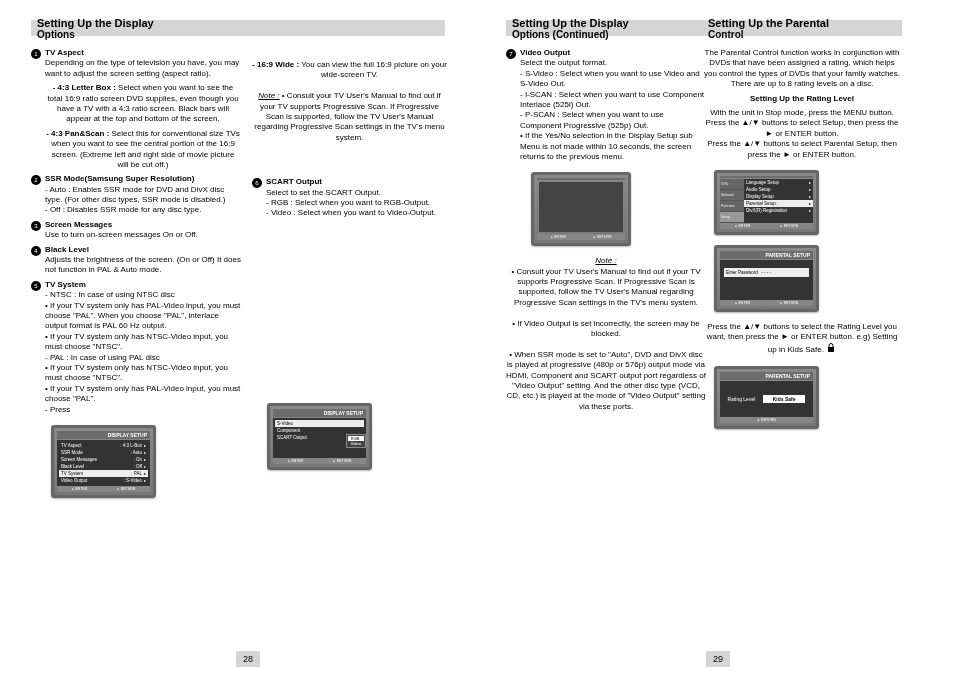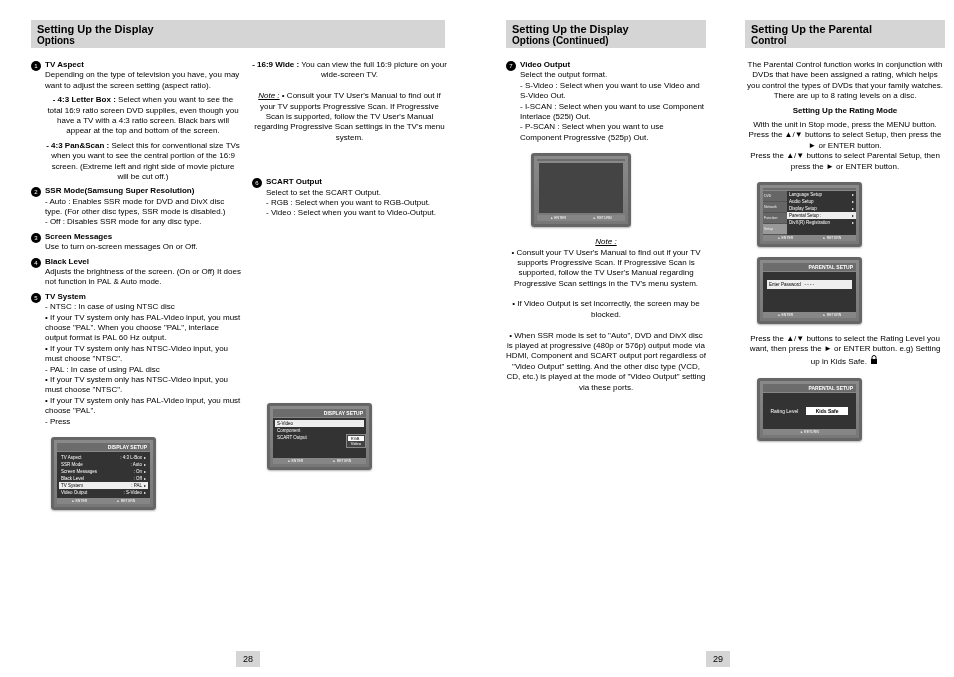--- a/index.html
+++ b/index.html
@@ -13,24 +13,24 @@
     position: relative;
     overflow: hidden;
   }
   .col {
     position: absolute;
     width: 210px;
   }
   .col1 { left: 31px; top: 20px; }
   .col2 { left: 252px; top: 20px; width: 195px; }
   .col3 { left: 506px; top: 20px; width: 200px; }
-  .col4 { left: 745px; top: 20px; width: 200px; }
+  .col4 { left: 702px; top: 20px; width: 200px; }
   .section-header {
     background: #d5d5d5;
-    height: 28px;
+    height: 16px;
     padding: 2px 6px;
     display: flex;
     flex-direction: column;
     justify-content: center;
     margin-bottom: 12px;
   }
   .section-header .line1 { font-size: 11px; font-weight: bold; }
   .section-header .line2 { font-size: 10px; font-weight: bold; }
   .step {
     display: flex;
@@ -319,20 +319,21 @@
   </div>
 
   <div class="step">
     <div class="step-num">7</div>
     <div class="step-text">
       <b>Video Output</b><br>
       <span>Select the output format.</span><br>
       <span>- S-Video : Select when you want to use Video and S-Video Out.</span><br>
       <span>- I-SCAN : Select when you want to use Component Interlace (525i) Out.</span><br>
       <span>- P-SCAN : Select when you want to use Component Progressive (525p) Out.</span><br>
+      <span>• If the Yes/No selection in the Display Setup sub Menu is not made within 10 seconds, the screen returns to the previous menu.</span>
     </div>
   </div>
 
   <div class="screen-placer" style="margin-left:25px">
     <div class="menu-screen">
       <div class="ms-title"></div>
       <div class="blank-screen"></div>
       <div class="ms-footer">
         <span>ENTER</span>
         <span>RETURN</span>
@@ -350,21 +351,21 @@
 
 <div class="col col4">
   <div class="section-header">
     <div class="line1">Setting Up the Parental</div>
     <div class="line2">Control</div>
   </div>
 
   <div class="body-text">The Parental Control function works in conjunction with DVDs that have been assigned a rating, which helps you control the types of DVDs that your family watches. There are up to 8 rating levels on a disc.</div>
 
   <div class="body-text">
-    <b>Setting Up the Rating Mode</b>
+    <b>Setting Up the Rating Level</b>
   </div>
 
   <div class="body-text">
     <div>With the unit in Stop mode, press the MENU button.</div>
     <div>Press the ▲/▼ buttons to select Setup, then press the ► or ENTER button.</div>
     <div>Press the ▲/▼ buttons to select Parental Setup, then press the ► or ENTER button.</div>
   </div>
 
   <div class="screen-placer" style="margin-left:12px">
     <div class="menu-screen large">

